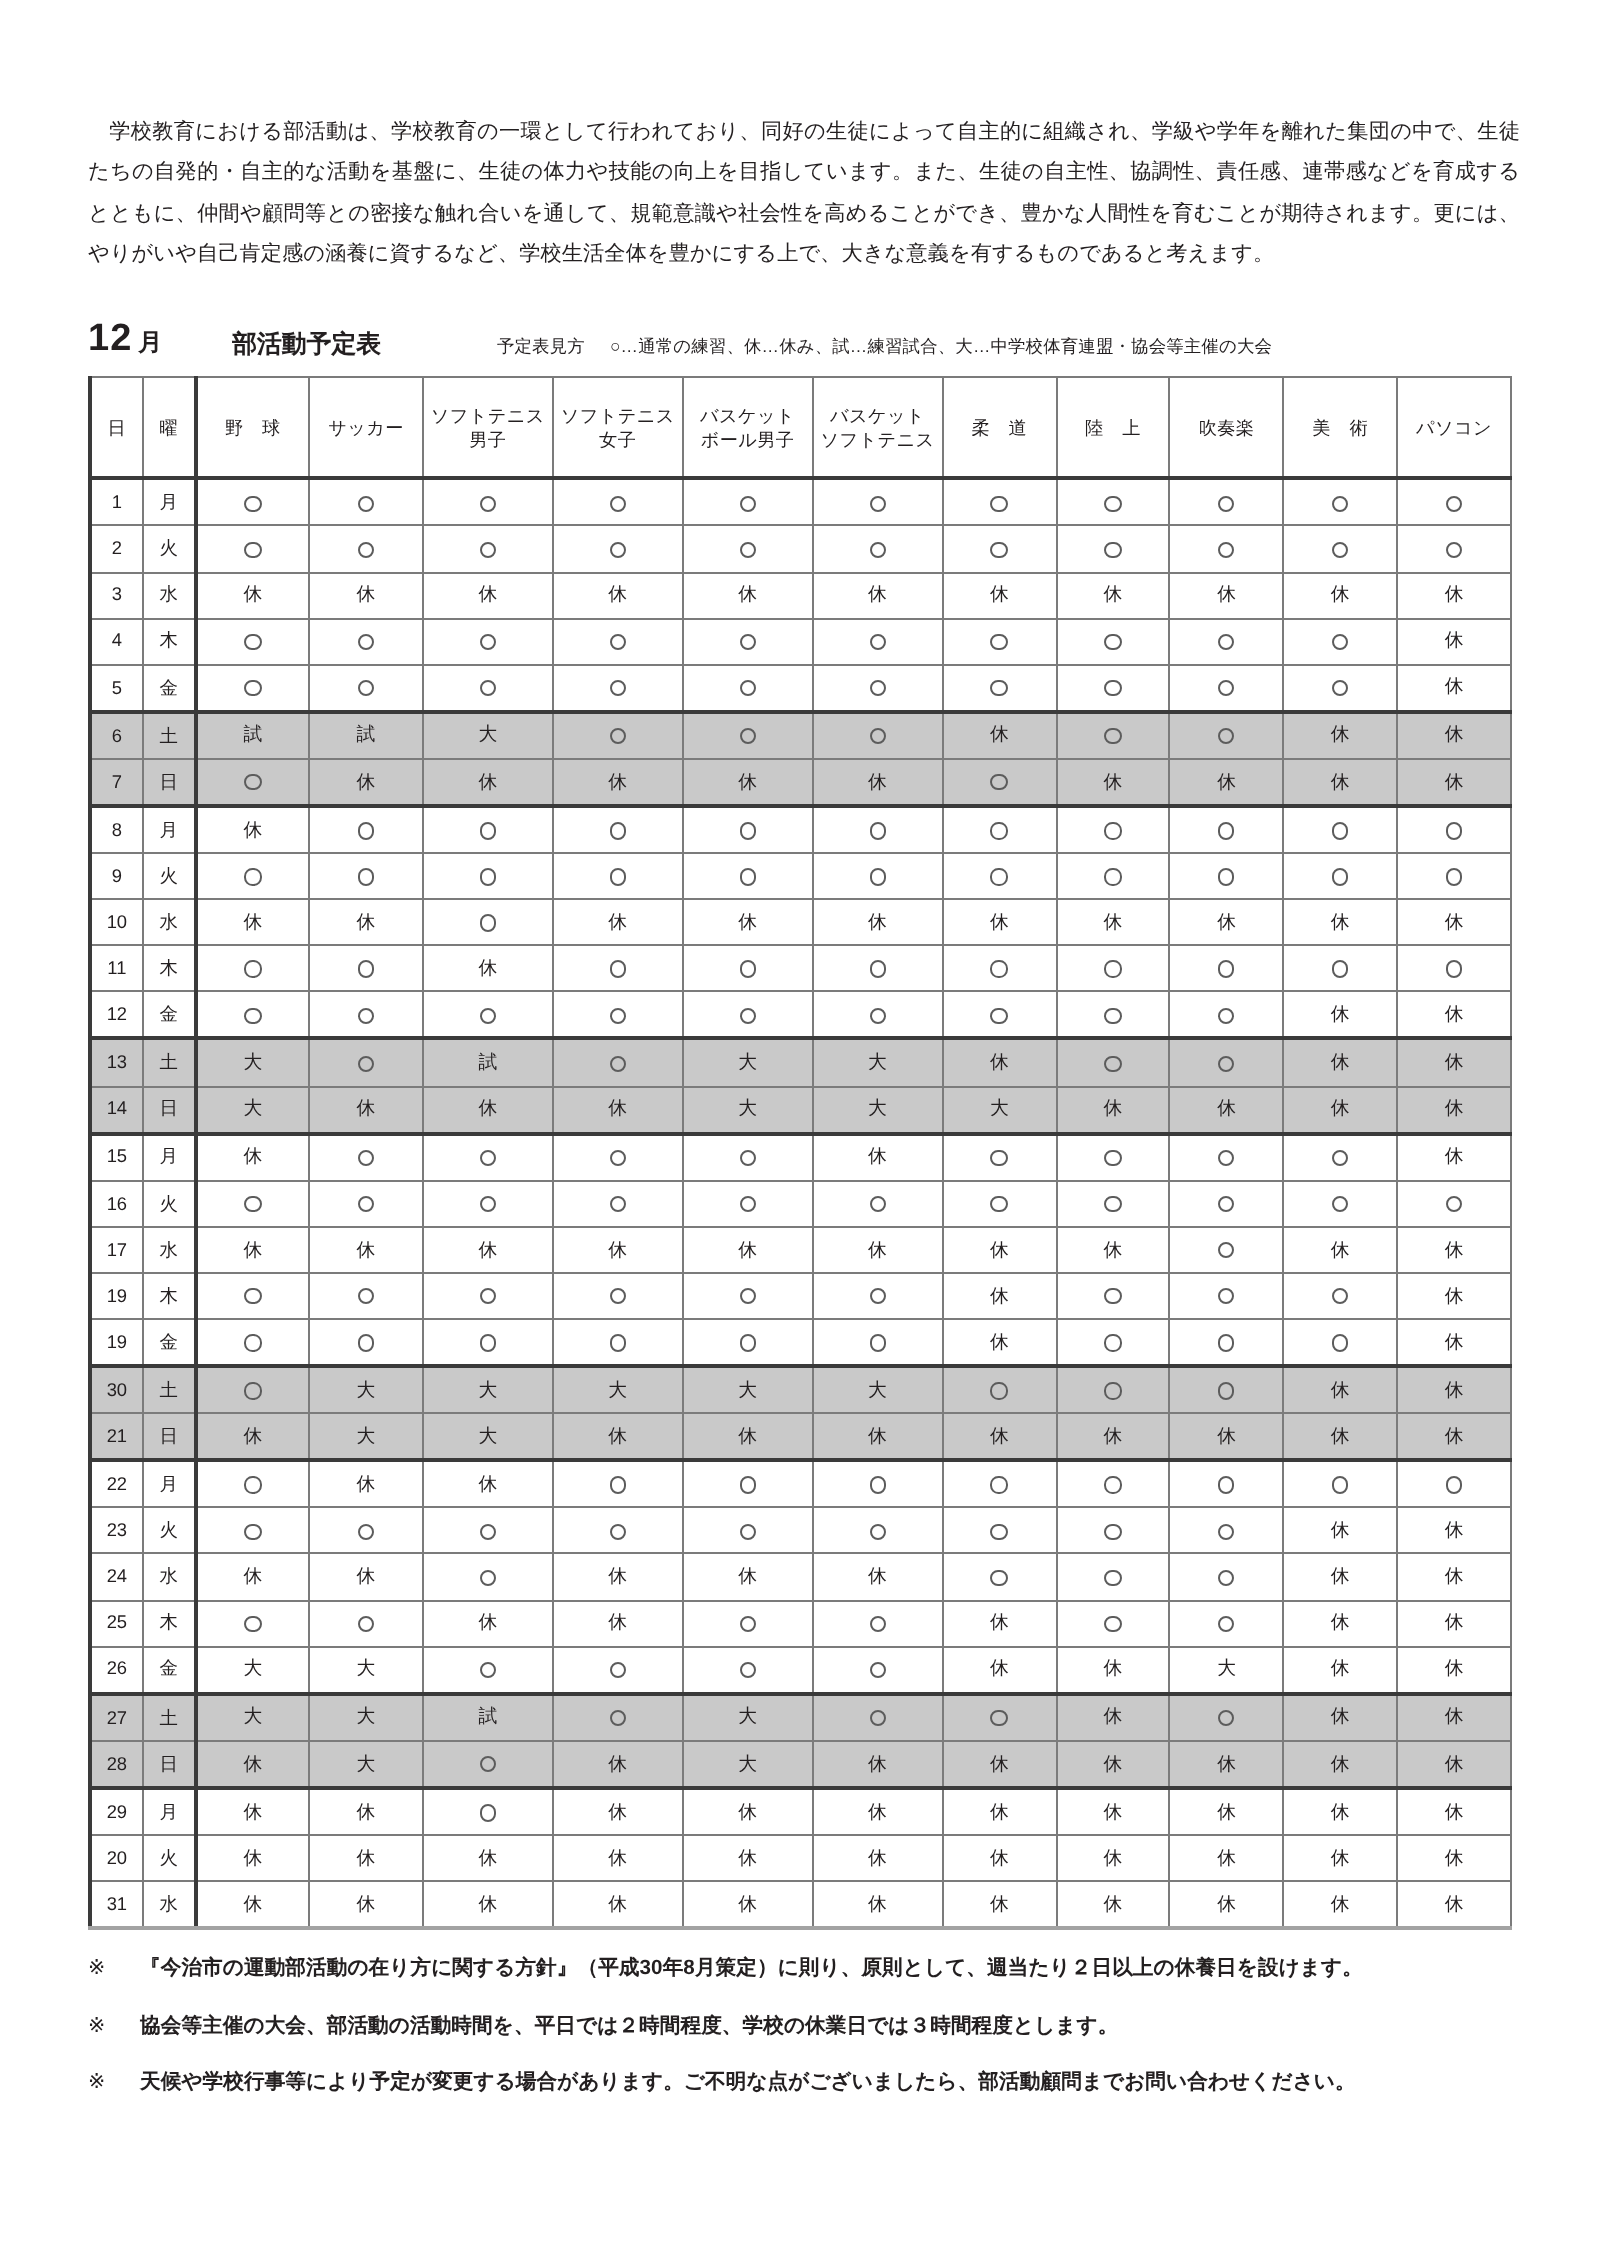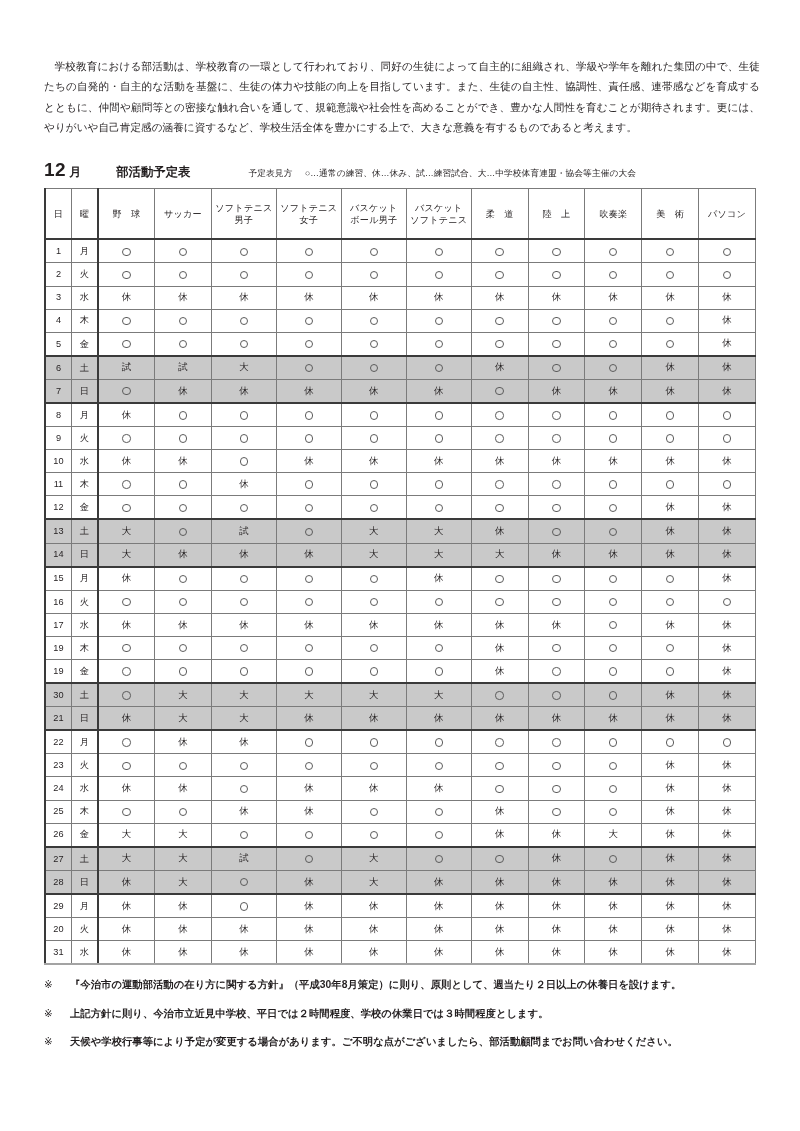--- a/index.html
+++ b/index.html
@@ -713,21 +713,21 @@
       </tbody>
   </table>
 
   <div class="notes" id="footer-notes">
       <div class="note">
         <span class="note-mark">※</span>
         <span class="note-text">『今治市の運動部活動の在り方に関する方針』（平成30年8月策定）に則り、原則として、週当たり２日以上の休養日を設けます。</span>
       </div>
       <div class="note">
         <span class="note-mark">※</span>
-        <span class="note-text">上記方針に則り、今治市立近見中学校、平日では２時間程度、学校の休業日では３時間程度とします。</span>
+        <span class="note-text">協会等主催の大会、部活動の活動時間を、平日では２時間程度、学校の休業日では３時間程度とします。</span>
       </div>
       <div class="note">
         <span class="note-mark">※</span>
         <span class="note-text">天候や学校行事等により予定が変更する場合があります。ご不明な点がございましたら、部活動顧問までお問い合わせください。</span>
       </div>
     </div>
 
 </div>
 
 </body></html>

